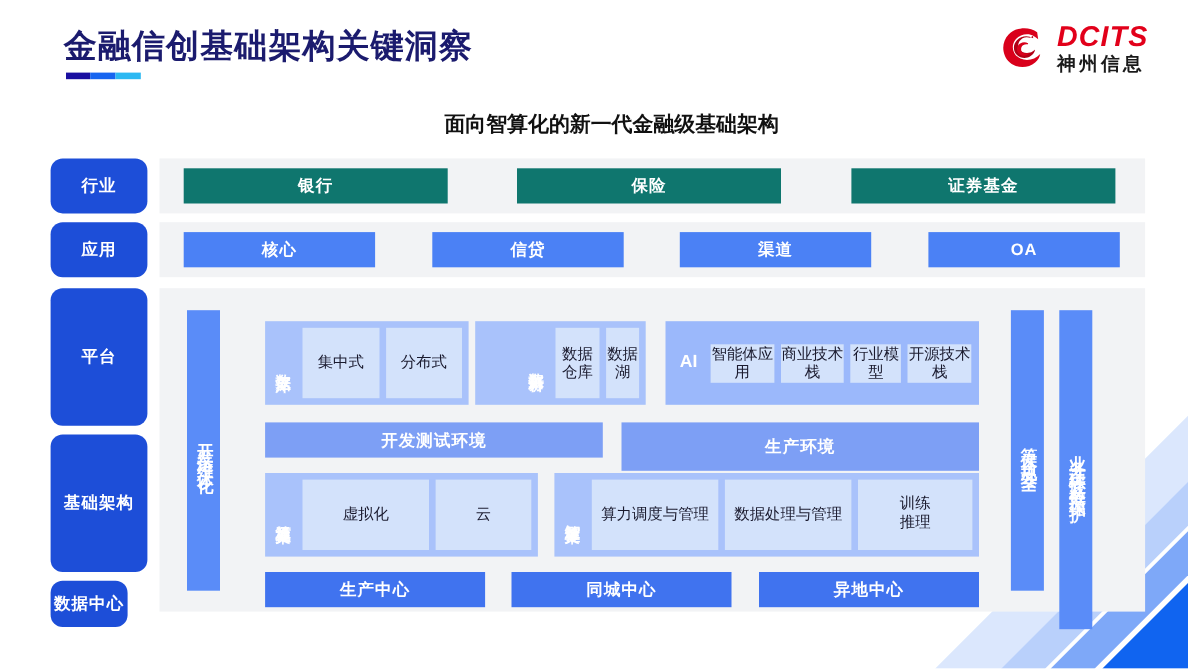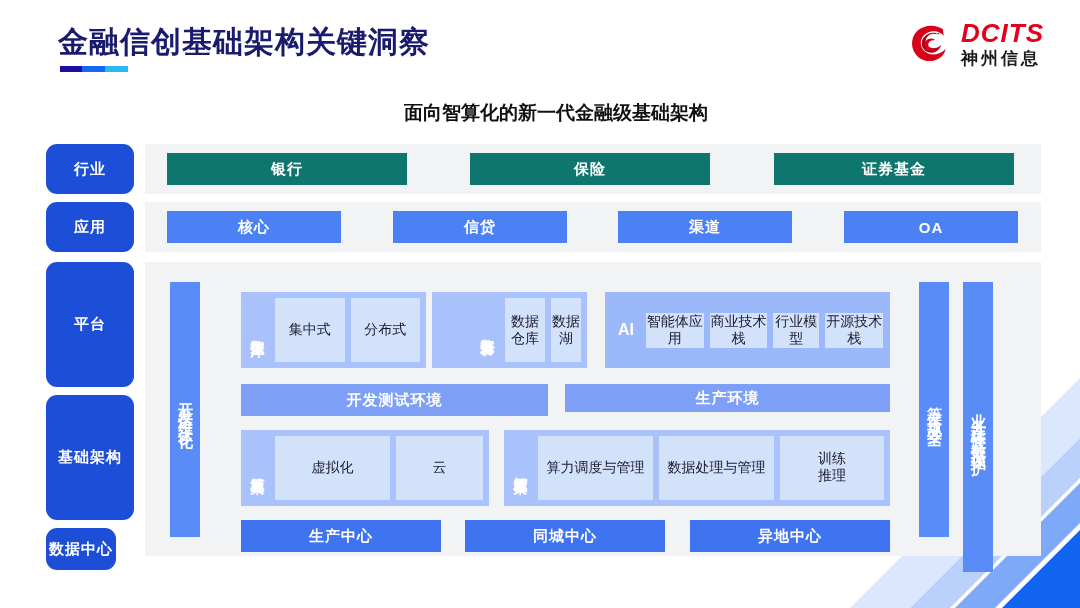--- a/index.html
+++ b/index.html
@@ -176,21 +176,21 @@
           <div class="cell">商业技术栈</div>
         </div>
         <div class="group-row">
           <div class="cell">行业模型</div>
           <div class="cell">开源技术栈</div>
         </div>
       </div>
     </div>
 
     <div class="chip chip-env" style="left:96px; top:122px; width:307px; height:32px;">开发测试环境</div>
-    <div class="chip chip-env" style="left:420px; top:122px; width:325px; height:28px;">生产环境</div>
+    <div class="chip chip-env" style="left:420px; top:122px; width:325px; height:44px;">生产环境</div>
 
     <div class="group" style="left:96px; top:168px; width:248px; height:76px;">
       <div class="group-label">通算框架</div>
       <div class="group-col">
         <div class="cell">虚拟化</div>
         <div class="cell">云</div>
       </div>
     </div>
 
     <div class="group" style="left:359px; top:168px; width:386px; height:76px;">

